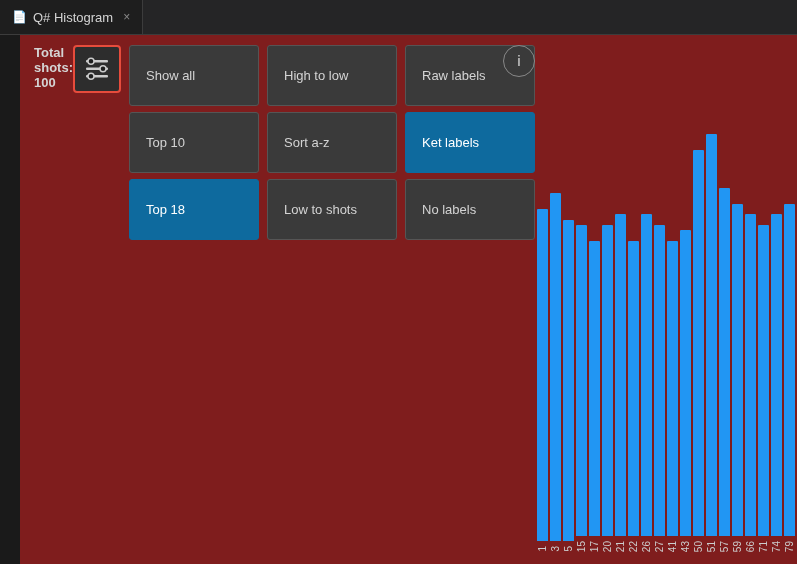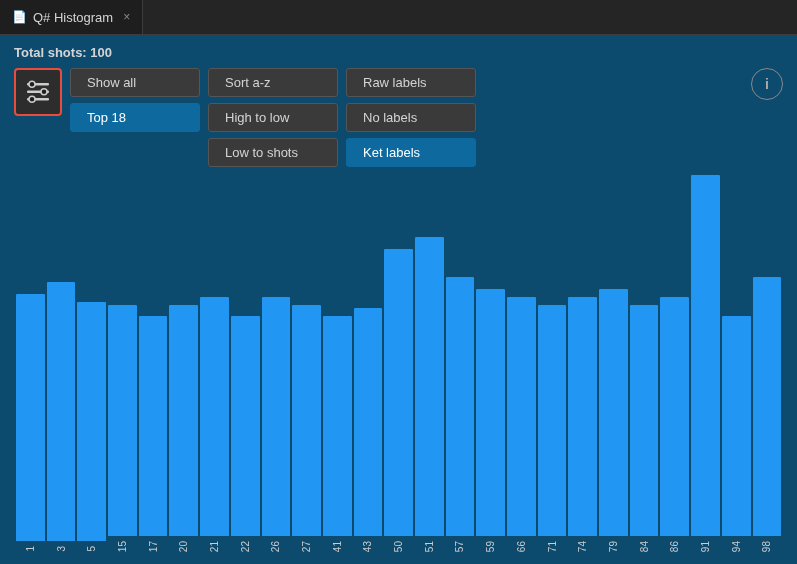--- a/index.html
+++ b/index.html
@@ -32,25 +32,26 @@
       cursor: pointer;
     }
     .tab-icon { font-size: 12px; color: #cccccc; }
     .tab-close {
       font-size: 12px;
       color: #888;
       cursor: pointer;
       margin-left: 4px;
     }
     .main-content {
-      background: #0c4a6e;
+      background: #7f1d1d;
       padding: 10px 14px;
       height: 529px;
       display: flex;
-      flex-direction: column;
+      flex-direction: row;
+      margin-left: 20px;
     }
     .total-shots {
       font-size: 13px;
       font-weight: bold;
       color: #d4d4d4;
       margin-bottom: 8px;
     }
     .controls-row {
       display: flex;
       gap: 8px;
@@ -74,21 +75,21 @@
     .filter-icon-btn svg {
       width: 28px;
       height: 28px;
     }
     .btn-group {
       display: flex;
       flex-direction: column;
       gap: 6px;
     }
     .btn {
-      padding: 6px 16px;
+      padding: 22px 16px;
       border-radius: 3px;
       border: 1px solid #555;
       background: #3a3a3a;
       color: #d4d4d4;
       font-size: 13px;
       cursor: pointer;
       text-align: left;
       min-width: 130px;
     }
     .btn.active {
@@ -174,33 +175,34 @@
         <rect x="3" y="12.5" width="22" height="2.5" rx="1" fill="#cccccc"></rect>
         <rect x="3" y="20" width="22" height="2.5" rx="1" fill="#cccccc"></rect>
         <circle cx="8" cy="6.25" r="3" fill="#1e1e1e" stroke="#cccccc" stroke-width="1.5"></circle>
         <circle cx="20" cy="13.75" r="3" fill="#1e1e1e" stroke="#cccccc" stroke-width="1.5"></circle>
         <circle cx="8" cy="21.25" r="3" fill="#1e1e1e" stroke="#cccccc" stroke-width="1.5"></circle>
       </svg>
     </div>
 
     <div class="btn-group">
       <button class="btn">Show all</button>
+      <button class="btn">Top 10</button>
       <button class="btn active">Top 18</button>
     </div>
 
     <div class="btn-group">
+      <button class="btn">High to low</button>
       <button class="btn">Sort a-z</button>
-      <button class="btn">High to low</button>
       <button class="btn">Low to shots</button>
     </div>
 
     <div class="btn-group">
       <button class="btn">Raw labels</button>
+      <button class="btn active">Ket labels</button>
       <button class="btn">No labels</button>
-      <button class="btn active">Ket labels</button>
     </div>
 
     <div class="info-btn">i</div>
   </div>
 
   <div class="chart-area">
     <div class="bars-container" id="bars-container">
     <div class="bar-wrapper">
           <div class="bar" style="height: 65.2632%;"></div>
           <div class="bar-label">1</div>

